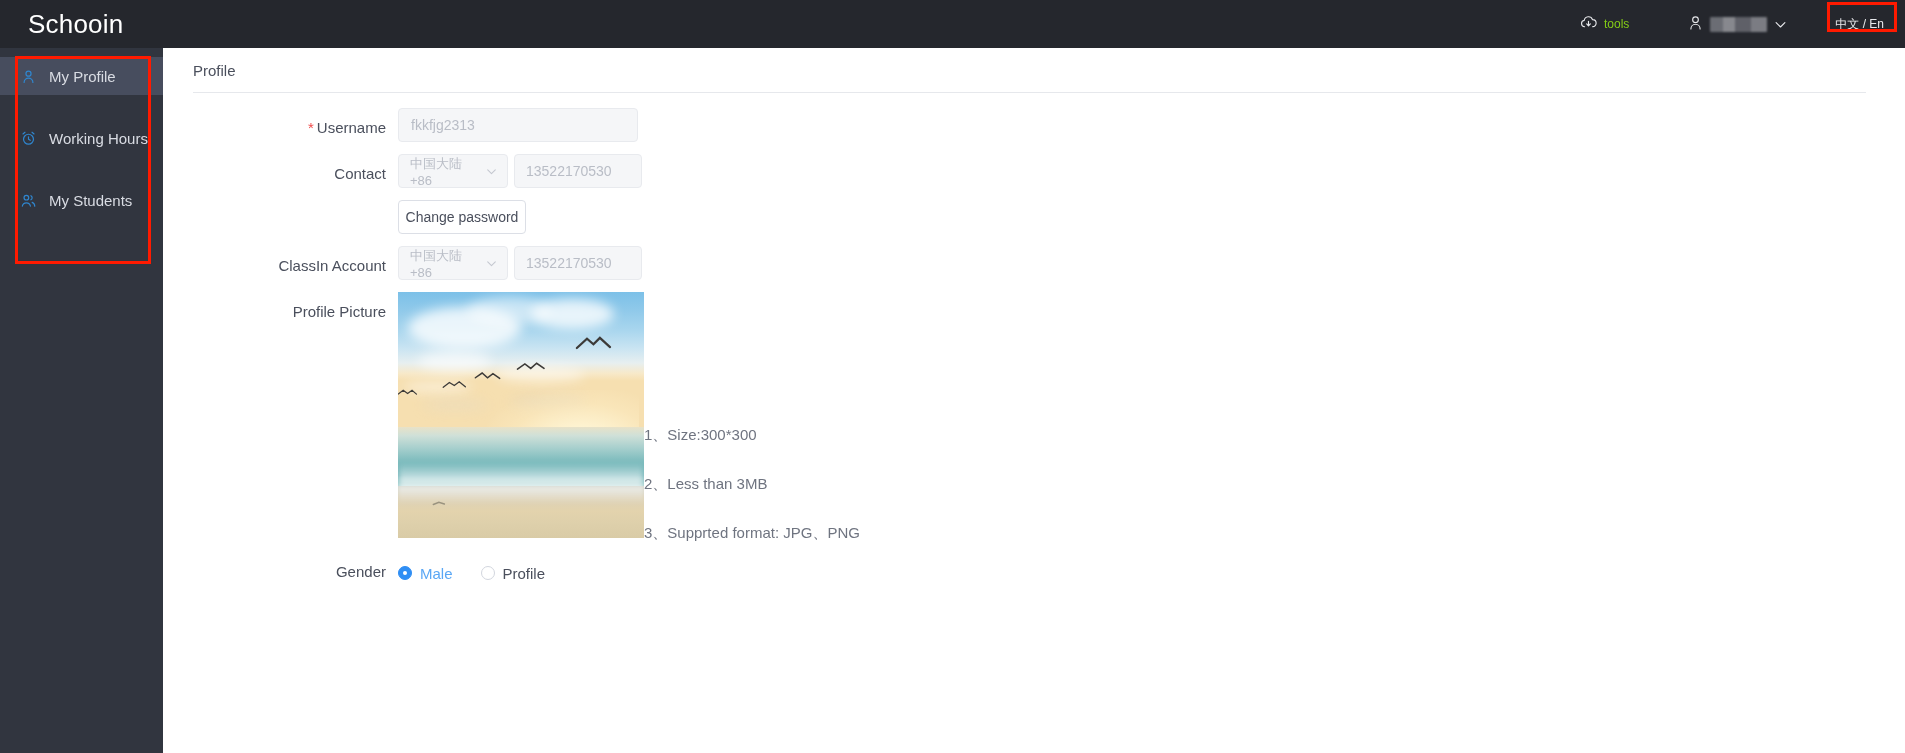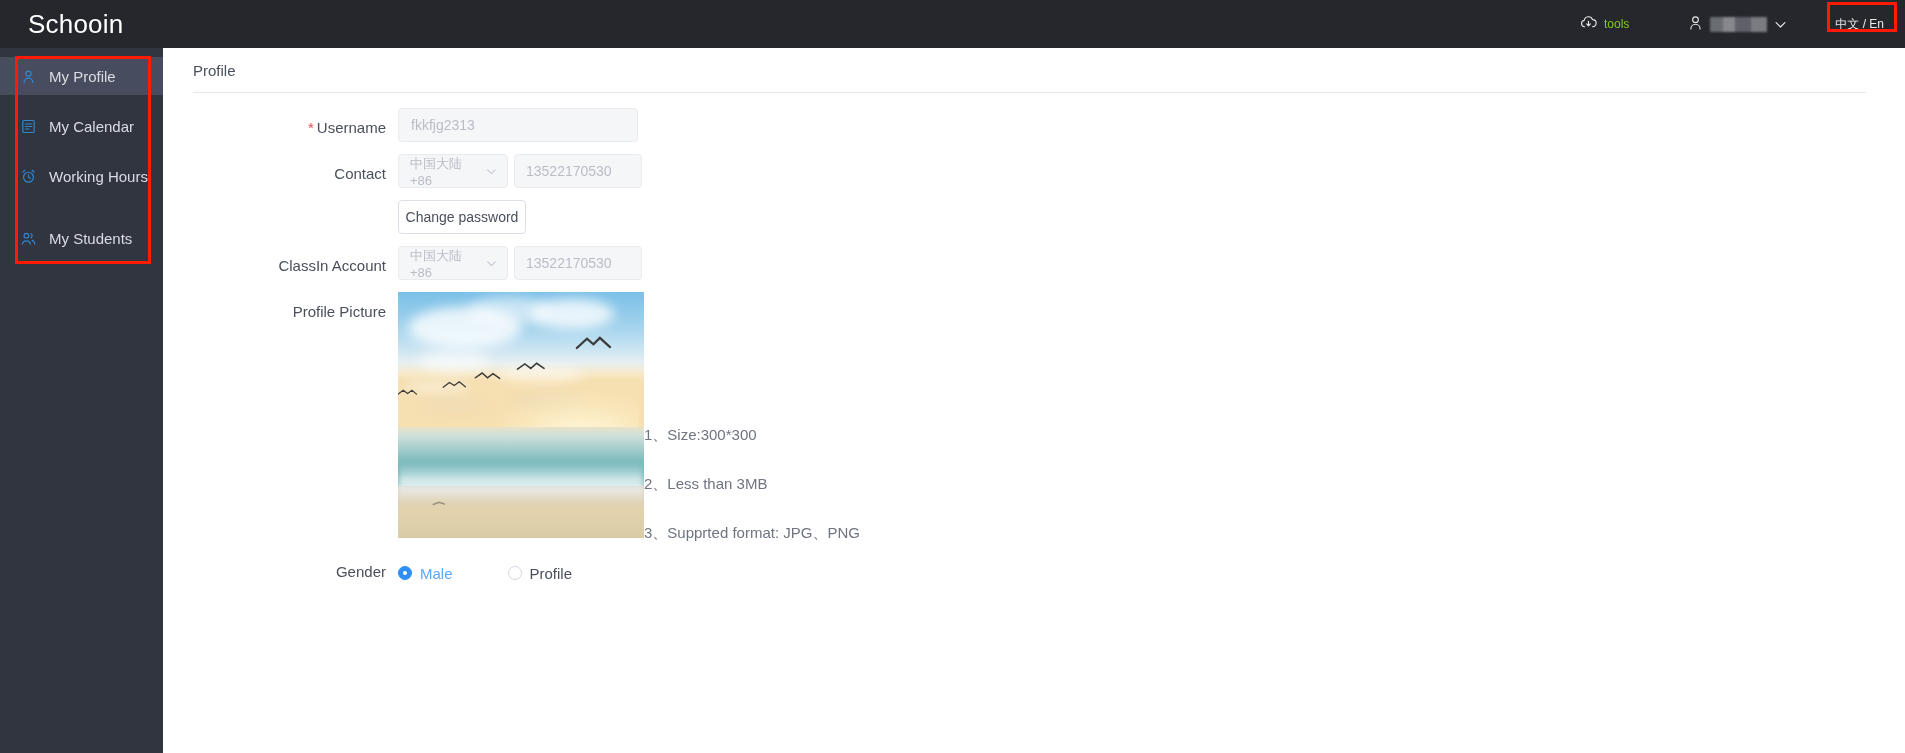--- a/index.html
+++ b/index.html
@@ -266,21 +266,21 @@
   }
   .rule {
     font-size: 15px; color: #6f7480;
     margin-bottom: 30px;
     white-space: nowrap;
   }
   .rule:last-child { margin-bottom: 0; }
 
   
   .gender-row { display: flex; margin-top: 18px; }
-  .radios { display: flex; align-items: center; gap: 55px; padding-top: 2px; }
+  .radios { display: flex; align-items: center; gap: 28px; padding-top: 2px; }
   .radio { display: flex; align-items: center; gap: 8px; cursor: pointer; }
   .dot {
     width: 14px; height: 14px; border-radius: 50%;
     border: 1px solid #d2d6de; background: #fff;
     display: flex; align-items: center; justify-content: center;
   }
   .radio.on .dot { border-color: #2f8ef4; background: #2f8ef4; }
   .radio.on .dot::after {
     content: ""; width: 4px; height: 4px; border-radius: 50%; background: #fff;
   }
@@ -340,29 +340,20 @@
         <span class="ic">
           <svg width="17" height="17" viewBox="0 0 24 24" fill="none" stroke="currentColor" stroke-width="1.7" stroke-linecap="round" stroke-linejoin="round">
             <circle cx="12" cy="8" r="3.6"></circle>
               <path d="M5.8 20.5a6.2 6.2 0 0 1 12.4 0"></path>
           </svg>
         </span>
         <span class="nav-label">My Profile</span>
       </div>
       <div class="nav-spacer"></div>
 
-      <div class="nav-item">
-        <span class="ic">
-          <svg width="17" height="17" viewBox="0 0 24 24" fill="none" stroke="currentColor" stroke-width="1.7" stroke-linecap="round" stroke-linejoin="round">
-            <rect x="4" y="3.5" width="16" height="17" rx="1.5"></rect>
-            <path d="M7.5 8.5h9M7.5 12h9M7.5 15.5h5.5"></path>
-          </svg>
-        </span>
-        <span class="nav-label">My Calendar</span>
-      </div>
       <div class="nav-spacer"></div>
 
       <div class="nav-item">
         <span class="ic">
           <svg width="17" height="17" viewBox="0 0 24 24" fill="none" stroke="currentColor" stroke-width="1.7" stroke-linecap="round" stroke-linejoin="round">
             <circle cx="12" cy="13" r="7"></circle>
             <path d="M12 9.5V13l2.4 1.6"></path>
             <path d="M4.2 5.6L7 3.2M19.8 5.6L17 3.2"></path>
           </svg>
         </span>

